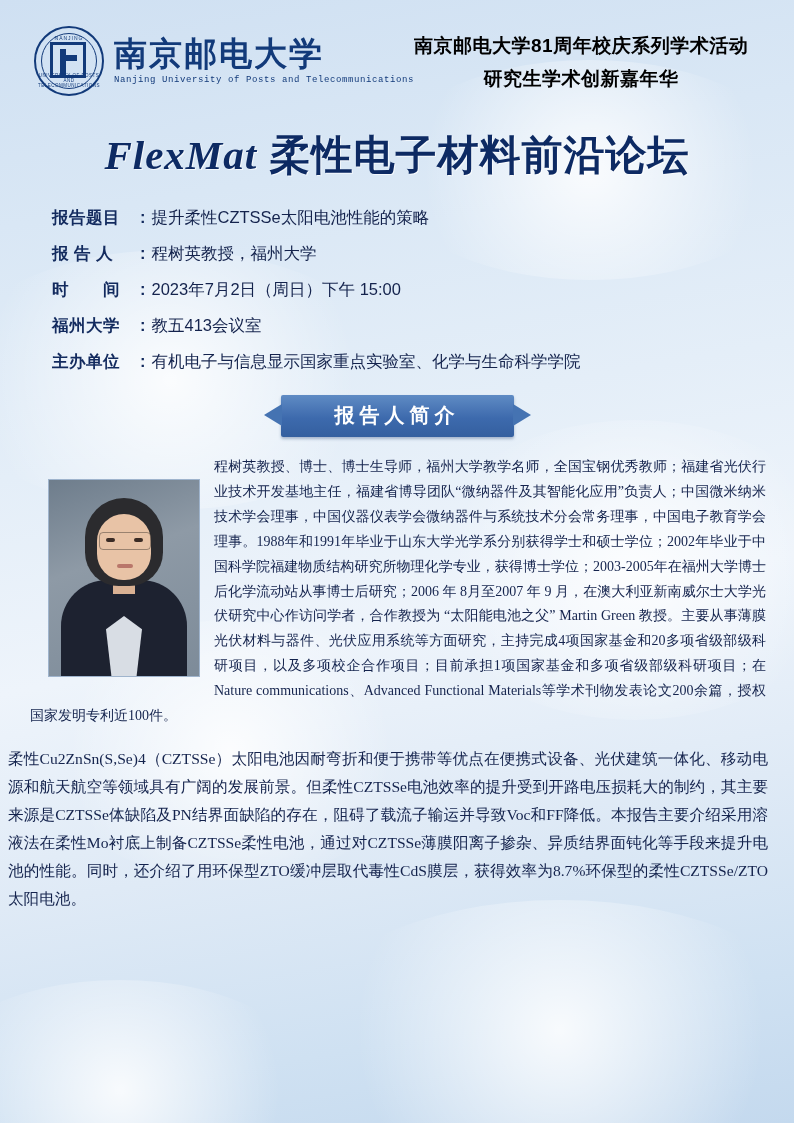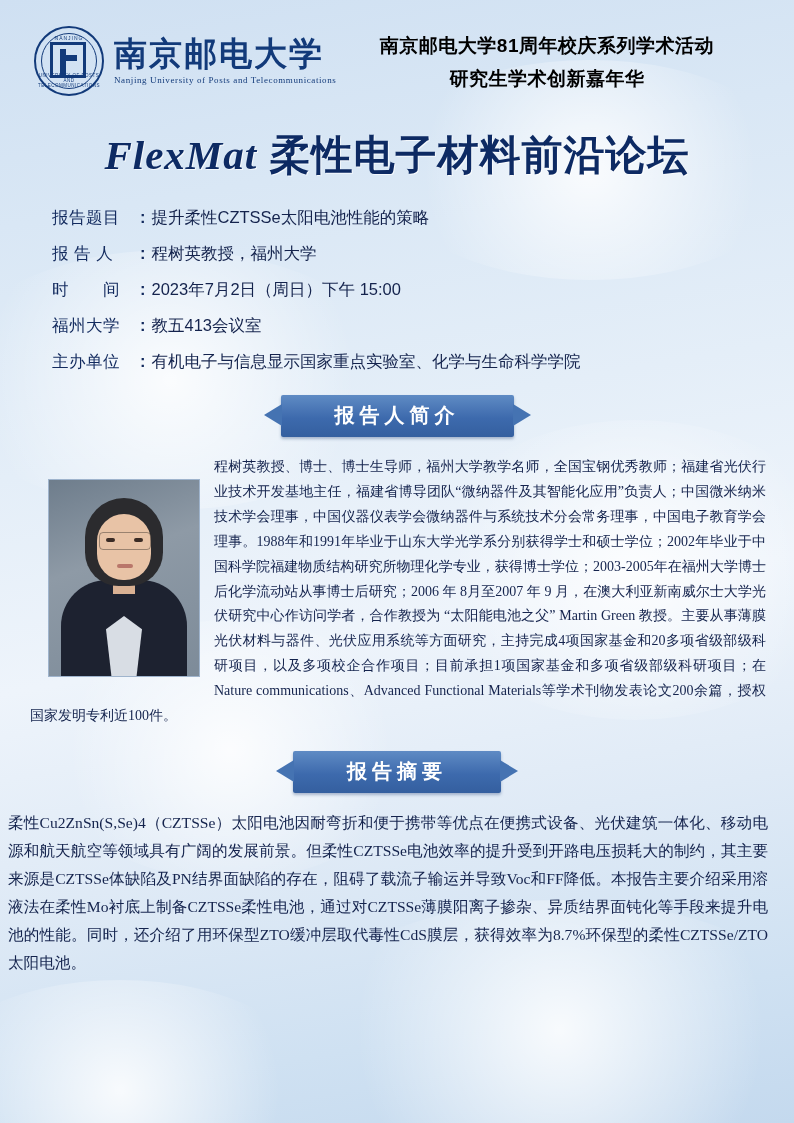--- a/index.html
+++ b/index.html
@@ -96,21 +96,21 @@
   .uni-cn {
     font-family: "Liberation Serif", serif;
     font-weight: bold;
     font-size: 33px;
     color: #123a7a;
     letter-spacing: 2px;
     line-height: 1.05;
     white-space: nowrap;
   }
   .uni-en {
-    font-family: Liberation Serif, serif;
+    font-family: Liberation Mono, monospace;
     font-size: 9px;
     color: #123a7a;
     letter-spacing: .6px;
     margin-top: 3px;
     white-space: nowrap;
   }
   .header-right {
     margin-left: auto;
     text-align: center;
     padding-right: 50px;
@@ -147,21 +147,21 @@
     margin: 24px 0 0 52px;
   }
   .info-row {
     display: flex;
     align-items: baseline;
     margin-bottom: 14px;
     font-size: 16.5px;
     color: #122a5e;
   }
   .info-label {
-    font-weight: normal;
+    font-weight: bold;
     width: 88px;
     flex: none;
     letter-spacing: .5px;
   }
   .info-colon { font-weight: bold; margin-right: 6px; }
   .info-value { color: #14234d; }
 
   
   .banner-wrap { text-align: center; margin-top: 22px; }
   .banner {
@@ -357,19 +357,16 @@
       <div class="p-glass"></div>
       <div class="p-eye l"></div>
       <div class="p-eye r"></div>
       <div class="p-mouth"></div>
     </div>
     <span>程树英教授、博士、博士生导师，福州大学教学名师，全国宝钢优秀教师；福建省光伏行业技术开发基地主任，福建省博导团队“微纳器件及其智能化应用”负责人；中国微米纳米技术学会理事，中国仪器仪表学会微纳器件与系统技术分会常务理事，中国电子教育学会理事。1988年和1991年毕业于山东大学光学系分别获得学士和硕士学位；2002年毕业于中国科学院福建物质结构研究所物理化学专业，获得博士学位；2003-2005年在福州大学博士后化学流动站从事博士后研究；2006 年 8月至2007 年 9 月，在澳大利亚新南威尔士大学光伏研究中心作访问学者，合作教授为 “太阳能电池之父” Martin Green 教授。主要从事薄膜光伏材料与器件、光伏应用系统等方面研究，主持完成4项国家基金和20多项省级部级科研项目，以及多项校企合作项目；目前承担1项国家基金和多项省级部级科研项目；在Nature communications、Advanced Functional Materials等学术刊物发表论文200余篇，授权国家发明专利近100件。</span>
   </div>
 
   <div style="clear:both"></div>
 
-  <div class="banner-wrap">
-    <div class="banner">报告摘要</div>
-  </div>
 
   <div class="abstract">柔性Cu2ZnSn(S,Se)4（CZTSSe）太阳电池因耐弯折和便于携带等优点在便携式设备、光伏建筑一体化、移动电源和航天航空等领域具有广阔的发展前景。但柔性CZTSSe电池效率的提升受到开路电压损耗大的制约，其主要来源是CZTSSe体缺陷及PN结界面缺陷的存在，阻碍了载流子输运并导致Voc和FF降低。本报告主要介绍采用溶液法在柔性Mo衬底上制备CZTSSe柔性电池，通过对CZTSSe薄膜阳离子掺杂、异质结界面钝化等手段来提升电池的性能。同时，还介绍了用环保型ZTO缓冲层取代毒性CdS膜层，获得效率为8.7%环保型的柔性CZTSSe/ZTO太阳电池。</div>
 
 </div>
 
 </body></html>

